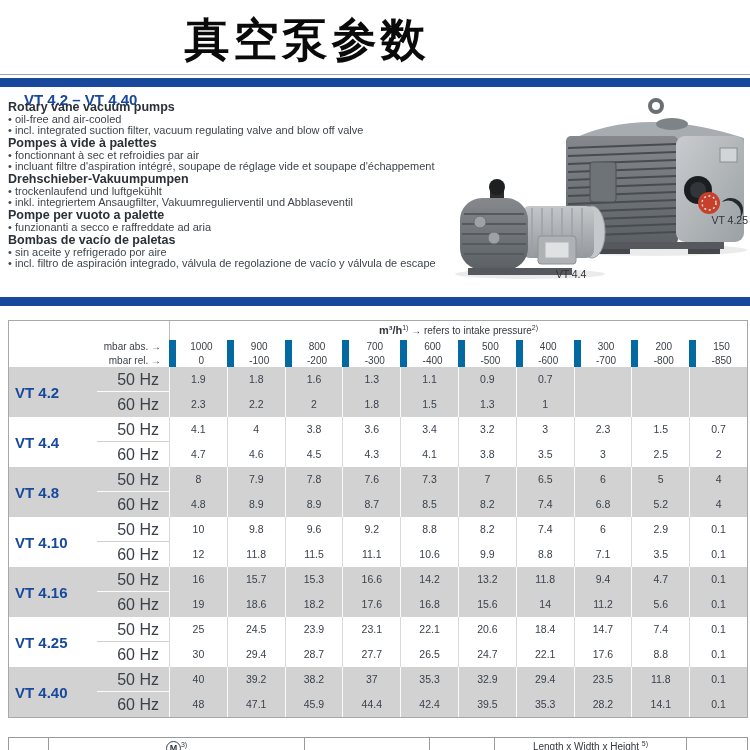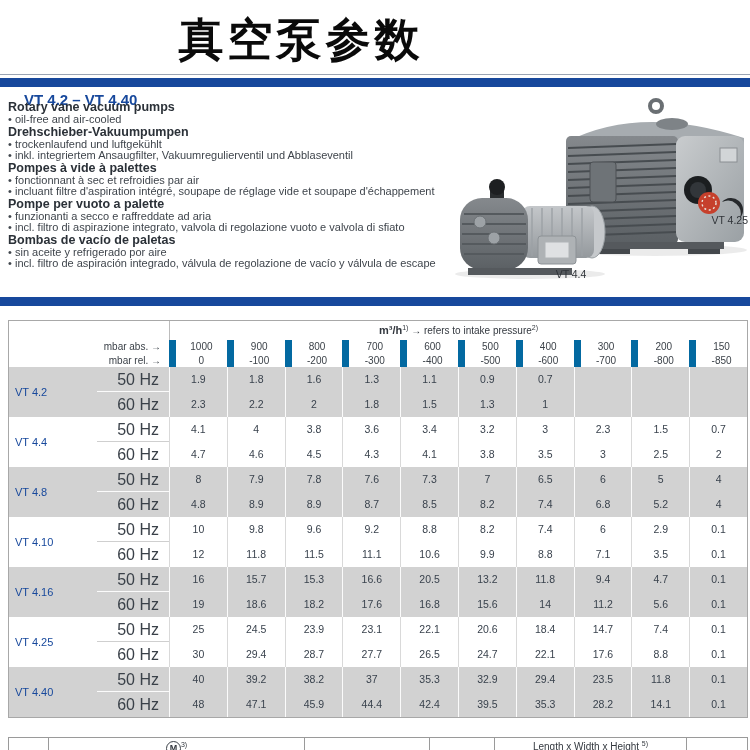--- a/index.html
+++ b/index.html
@@ -1,19 +1,19 @@
 <!DOCTYPE html>
 <html><head>
 <meta charset="utf-8">
 <style>
   html,body{margin:0;padding:0;background:#fff;}
   .page{position:relative;width:750px;height:750px;background:#fff;overflow:hidden;
         font-family:"Liberation Sans",sans-serif;color:#33383f;}
   
-  .page-title{position:absolute;top:10px;left:0;width:602px;text-align:center;
+  .page-title{position:absolute;top:10px;left:6px;width:602px;text-align:center;
       font-family:"DejaVu Serif",serif;font-weight:bold;font-size:45px;line-height:60px;
       color:#0a0a0a;letter-spacing:4px;}
   .rule-thin{position:absolute;top:74px;left:0;width:750px;height:1px;background:#9aa4b4;}
   .rule-blue{position:absolute;top:78px;left:0;width:750px;height:9px;background:#17489c;}
   .bar-dark{position:absolute;top:297px;left:0;width:750px;height:9px;background:#17489c;}
   
   .model-heading{position:absolute;top:91px;left:24px;font-size:15px;font-weight:bold;color:#17489c;}
   .descs{position:absolute;top:100px;left:8px;width:455px;}
   .desc-heading{font-size:12.5px;font-weight:bold;color:#2b3138;line-height:14px;}
   .bullet{font-size:11px;color:#3f454c;line-height:11px;}
@@ -30,21 +30,21 @@
   .hrow1 .h-flow b{font-size:11px;}
   sup{font-size:7px;vertical-align:super;line-height:0;}
   .hrow{display:grid;grid-template-columns:88px 72px repeat(10,1fr);height:13.5px;
         font-size:10px;color:#3c4249;}
   .h-label{grid-column:1 / span 2;text-align:right;padding-right:8px;line-height:13.5px;}
   .h-num{border-left:7px solid #0369a1;text-align:center;line-height:13.5px;}
   .tgroup{display:grid;grid-template-columns:88px 72px repeat(10,1fr);grid-auto-rows:25px;}
   .tgroup.dark{background:#d2d2d2;--sep:rgba(255,255,255,.9);--hzline:rgba(255,255,255,.9);}
   .tgroup.light{background:#ffffff;--sep:#d9d9d9;--hzline:#cfcfcf;}
   .mcell{grid-row:1 / span 2;grid-column:1;display:flex;align-items:center;padding-left:6px;
-         font-size:11px;font-weight:normal;color:#17489c;}
+         font-size:15px;font-weight:bold;color:#17489c;}
   .hzcell{grid-column:2;text-align:right;padding-right:10px;font-size:16px;color:#3a4149;line-height:25px;}
   .hzcell.first{border-bottom:1px solid var(--hzline);}
   .vcell{border-left:1px solid var(--sep);text-align:center;font-size:10.5px;color:#39424d;line-height:25px;}
   
   .btable{position:absolute;left:8px;top:737px;width:738px;height:30px;border:1px solid #9a9a9a;
           display:grid;grid-template-columns:39px 256px 125px 65px 192px 1fr;background:#fff;}
   .bcell{border-left:1px solid #9a9a9a;text-align:center;font-size:10px;color:#33383f;padding-top:3px;}
   .bcell:first-child{border-left:none;}
   .mcircle{display:inline-block;width:13px;height:13px;border:1.2px solid #3c4249;border-radius:50%;
            font-size:9px;font-weight:bold;line-height:13px;text-align:center;vertical-align:middle;}
@@ -57,35 +57,35 @@
   <div class="page-title">真空泵参数</div>
   <div class="rule-thin"></div>
   <div class="rule-blue"></div>
 
   <div class="model-heading">VT 4.2 – VT 4.40</div>
 
   <div class="descs">
     <div>
       <div class="desc-heading">Rotary vane vacuum pumps</div>
       <div class="bullet"><span class="dot">•</span><span>oil-free and air-cooled</span></div>
+      <div class="bullet"><span class="dot">•</span><span>incl. integrated suction filter, vacuum regulating valve and blow off valve</span></div>
+    </div>
+    <div>
+      <div class="desc-heading">Pompes à vide à palettes</div>
+      <div class="bullet"><span class="dot">•</span><span>fonctionnant à sec et refroidies par air</span></div>
+      <div class="bullet"><span class="dot">•</span><span>incluant filtre d'aspiration intégré, soupape de réglage vide et soupape d'échappement</span></div>
     </div>
     <div>
       <div class="desc-heading">Drehschieber-Vakuumpumpen</div>
       <div class="bullet"><span class="dot">•</span><span>trockenlaufend und luftgekühlt</span></div>
       <div class="bullet"><span class="dot">•</span><span>inkl. integriertem Ansaugfilter, Vakuumregulierventil und Abblaseventil</span></div>
     </div>
     <div>
-      <div class="desc-heading">Pompes à vide à palettes</div>
-      <div class="bullet"><span class="dot">•</span><span>fonctionnant à sec et refroidies par air</span></div>
-      <div class="bullet"><span class="dot">•</span><span>incluant filtre d'aspiration intégré, soupape de réglage vide et soupape d'échappement</span></div>
-    </div>
-    <div>
       <div class="desc-heading">Pompe per vuoto a palette</div>
       <div class="bullet"><span class="dot">•</span><span>funzionanti a secco e raffreddate ad aria</span></div>
-      <div class="bullet"><span class="dot">•</span><span>incl. filtro di aspirazione integrato, valvola di regolazione vuoto e valvola di sfiato</span></div>
     </div>
     <div>
       <div class="desc-heading">Bombas de vacío de paletas</div>
       <div class="bullet"><span class="dot">•</span><span>sin aceite y refrigerado por aire</span></div>
       <div class="bullet"><span class="dot">•</span><span>incl. filtro de aspiración integrado, válvula de regolazione de vacío y válvula de escape</span></div>
     </div>
   </div>
 
   <svg class="photos" viewBox="0 0 310 212">
     <defs>
@@ -305,21 +305,21 @@
           <div class="vcell">3.5</div>
           <div class="vcell">0.1</div>
         </div>
         <div class="tgroup dark">
           <div class="mcell">VT 4.16</div>
           <div class="hzcell first">50 Hz</div>
           <div class="vcell">16</div>
           <div class="vcell">15.7</div>
           <div class="vcell">15.3</div>
           <div class="vcell">16.6</div>
-          <div class="vcell">20.5</div>
+          <div class="vcell">14.2</div>
           <div class="vcell">13.2</div>
           <div class="vcell">11.8</div>
           <div class="vcell">9.4</div>
           <div class="vcell">4.7</div>
           <div class="vcell">0.1</div>
           <div class="hzcell">60 Hz</div>
           <div class="vcell">19</div>
           <div class="vcell">18.6</div>
           <div class="vcell">18.2</div>
           <div class="vcell">17.6</div>

